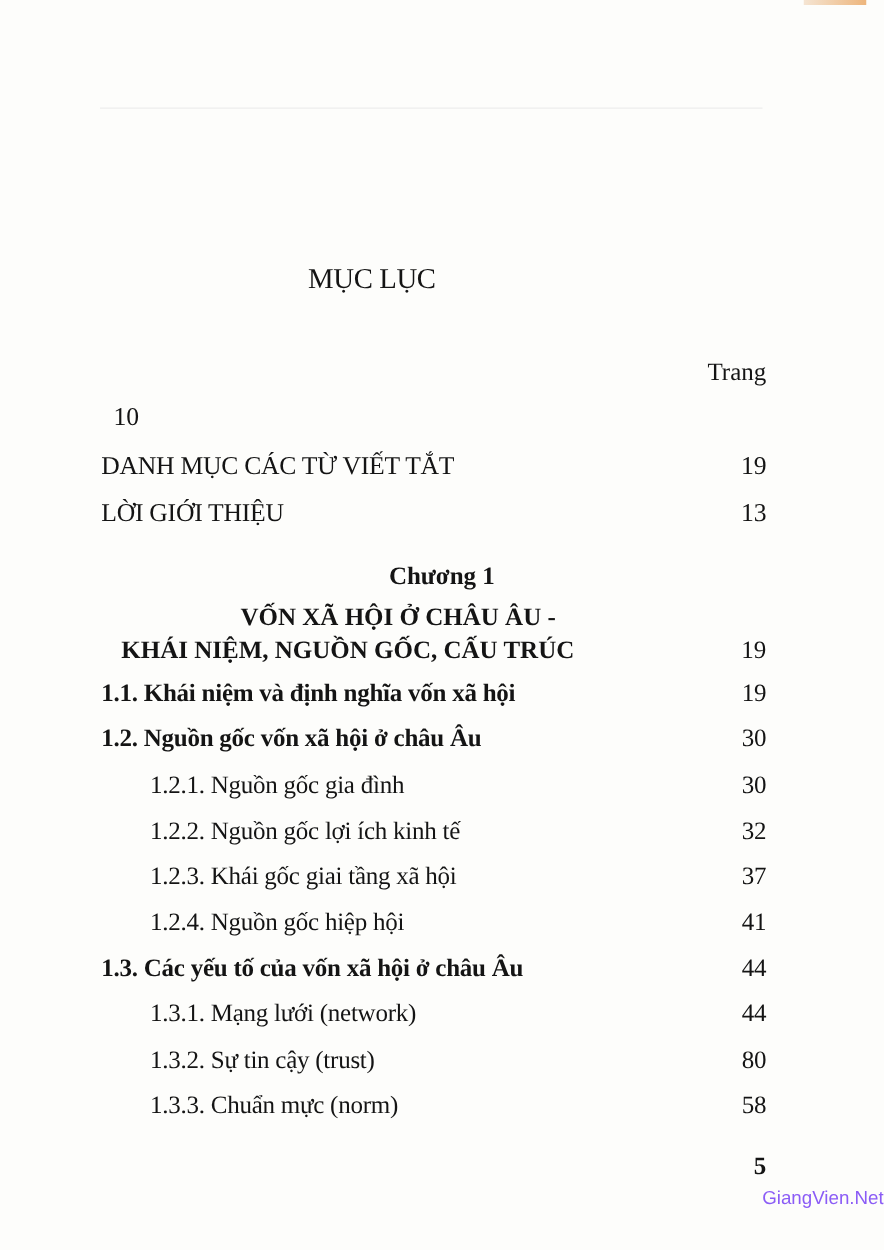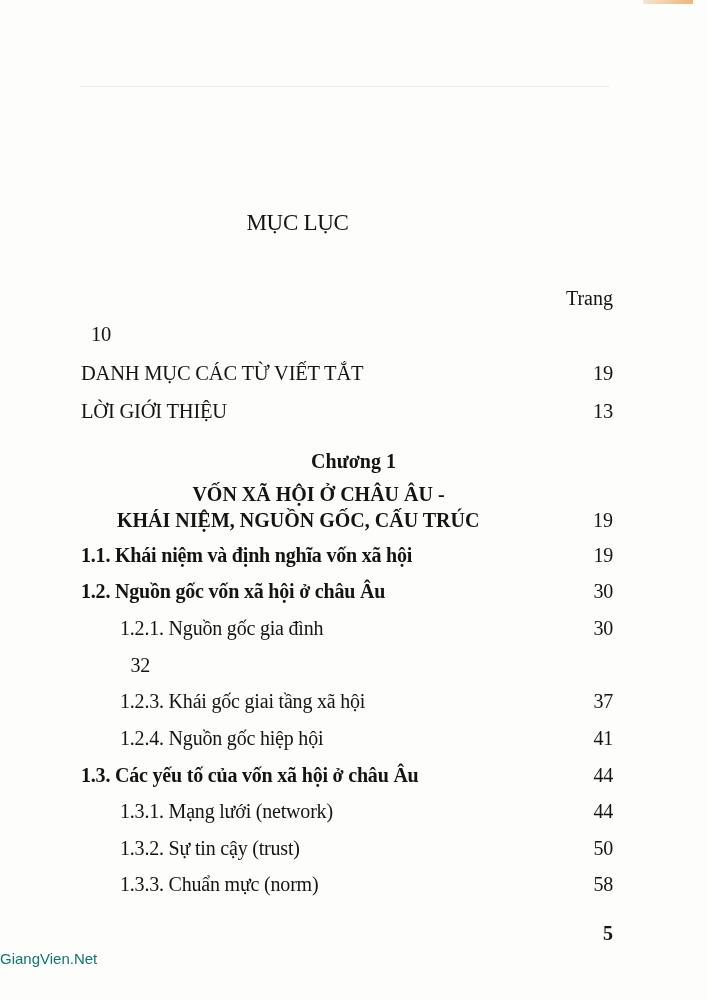--- a/index.html
+++ b/index.html
@@ -41,28 +41,28 @@
     }
     .chapter-title-1 {
       position: absolute; left: 0; width: 637px; top: 483px;
       text-align: center; font-weight: bold; font-size: 20px;
     }
     .chapter-title-row {
       position: absolute; left: 81px; width: 532px; top: 509px;
       display: flex; justify-content: space-between; align-items: baseline;
       font-size: 20px;
     }
-    .chapter-title-row .t2 { font-weight: bold; margin-left: 36px; }
+    .chapter-title-row .t2 { font-weight: bold; margin-left: 16px; }
     .page-number {
       position: absolute; right: 94px; top: 922px; font-size: 20px; font-weight: bold;
     }
     .watermark {
-      position: absolute; left: 0; width: 707px; top: 950px; text-align: left;
+      position: absolute; left: 0; width: 707px; top: 950px; text-align: right;
       font-family: "Liberation Sans", "DejaVu Sans", sans-serif;
-      color: #0f766e; font-size: 15px;
+      color: #8b5cf6; font-size: 15px;
     }
   </style>
 </head>
 <body>
 
 <div class="corner-stain"></div>
 <div class="bleed-line"></div>
 
 <div class="page-title">MỤC LỤC</div>
 <div class="trang">Trang</div>
@@ -92,41 +92,42 @@
 </div>
 <div class="row lvl1" style="top:580px">
   <span>1.2. Nguồn gốc vốn xã hội ở châu Âu</span>
   <span class="num" style="font-weight:normal">30</span>
 </div>
 <div class="row lvl2" style="top:617px">
   <span>1.2.1. Nguồn gốc gia đình</span>
   <span class="num">30</span>
 </div>
 <div class="row lvl2" style="top:654px">
+  <span>1.2.2. Nguồn gốc lợi ích kinh tế</span>
   <span class="num">32</span>
 </div>
 <div class="row lvl2" style="top:690px">
   <span>1.2.3. Khái gốc giai tầng xã hội</span>
   <span class="num">37</span>
 </div>
 <div class="row lvl2" style="top:727px">
   <span>1.2.4. Nguồn gốc hiệp hội</span>
   <span class="num">41</span>
 </div>
 <div class="row lvl1" style="top:764px">
   <span>1.3. Các yếu tố của vốn xã hội ở châu Âu</span>
   <span class="num" style="font-weight:normal">44</span>
 </div>
 <div class="row lvl2" style="top:800px">
   <span>1.3.1. Mạng lưới (network)</span>
   <span class="num">44</span>
 </div>
 <div class="row lvl2" style="top:837px">
   <span>1.3.2. Sự tin cậy (trust)</span>
-  <span class="num">50</span>
+  <span class="num">80</span>
 </div>
 <div class="row lvl2" style="top:873px">
   <span>1.3.3. Chuẩn mực (norm)</span>
   <span class="num">58</span>
 </div>
 
 <div class="page-number">5</div>
 <div class="watermark">GiangVien.Net</div>
 
 </body></html>

